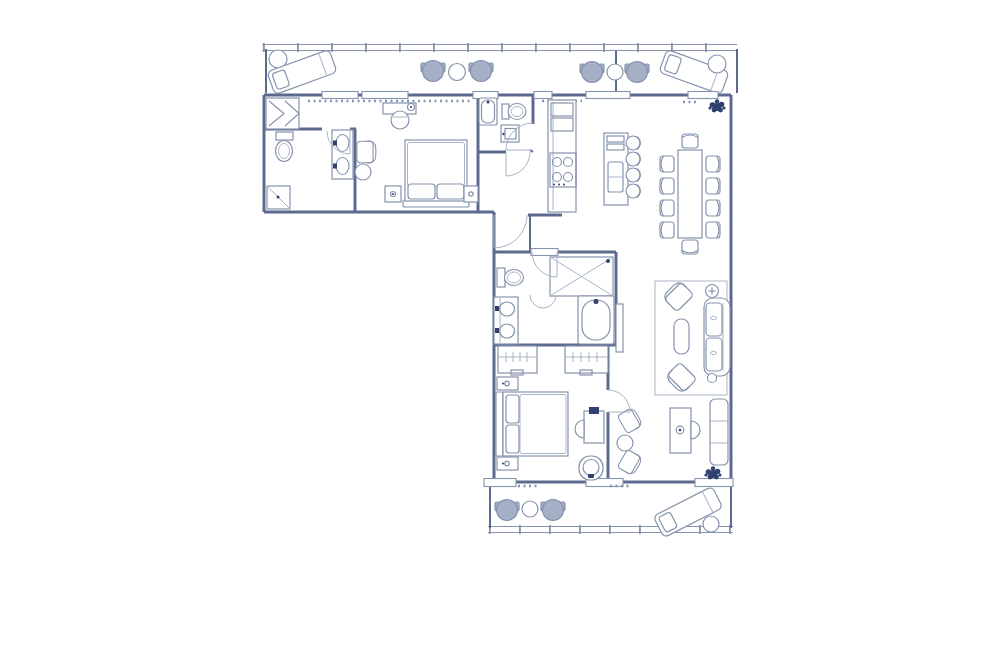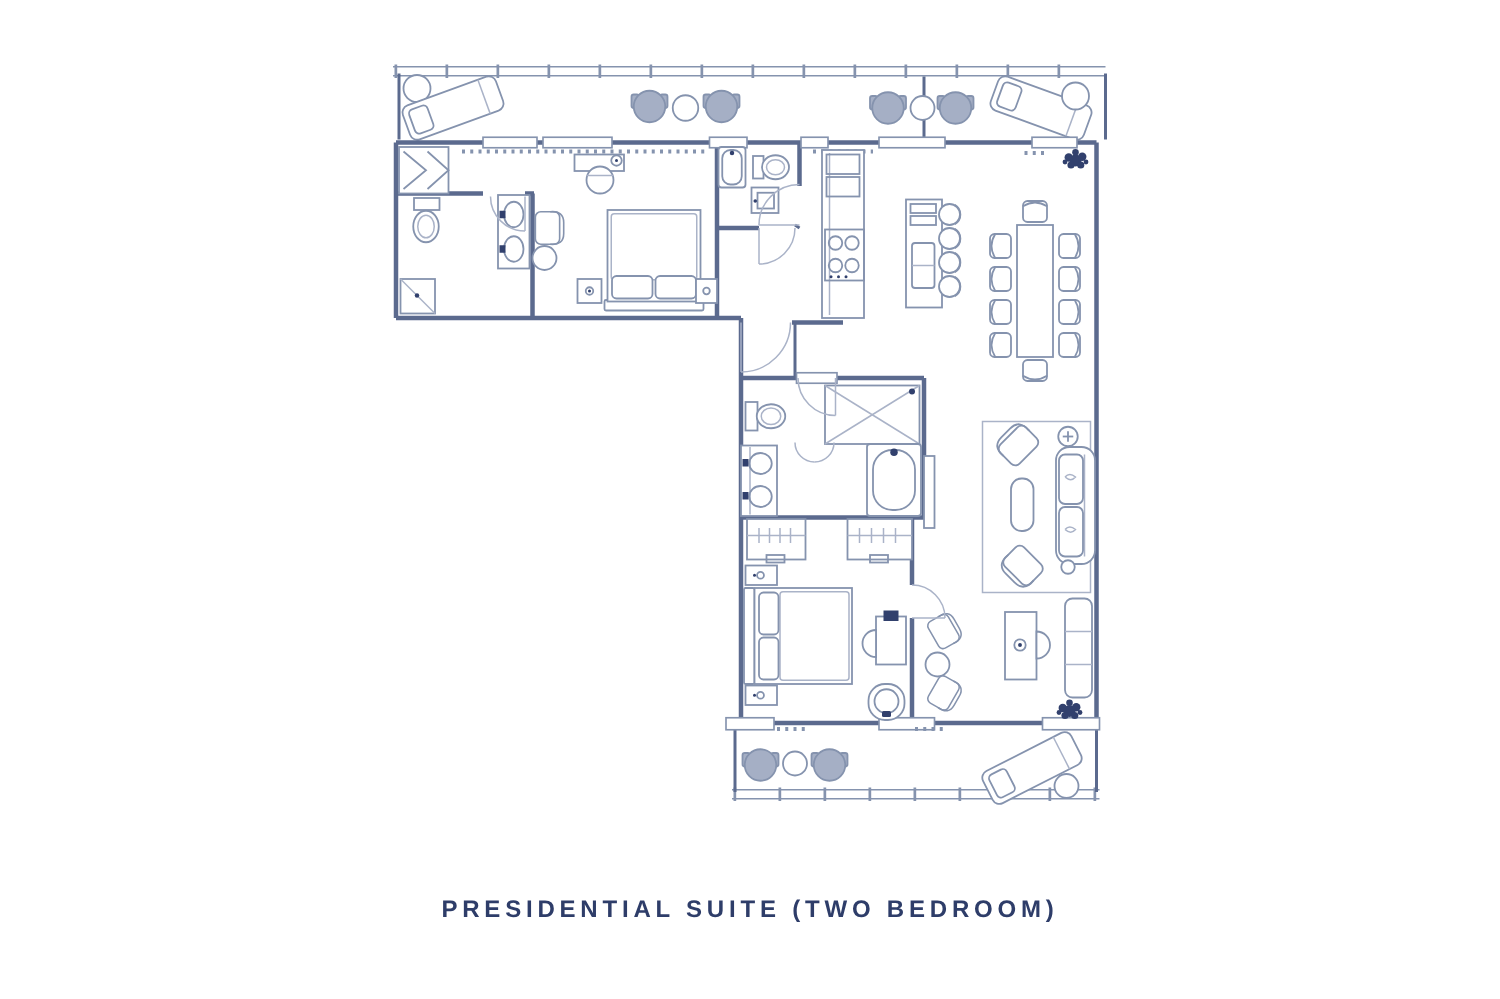--- a/index.html
+++ b/index.html
@@ -433,14 +433,13 @@
   </g>
 
   <g>
     <g>
       <line x1="494" y1="215" x2="494" y2="248" class="fl"></line>
       <path d="M527,215 A33 33 0 0 1 494,248" class="arc"></path>
     </g>
   </g>
 </svg>
 
-<div class="plan-title">PRESIDENTIAL SUITE (TWO BEDROOM)</div>
 </div>
 
 </body></html>

